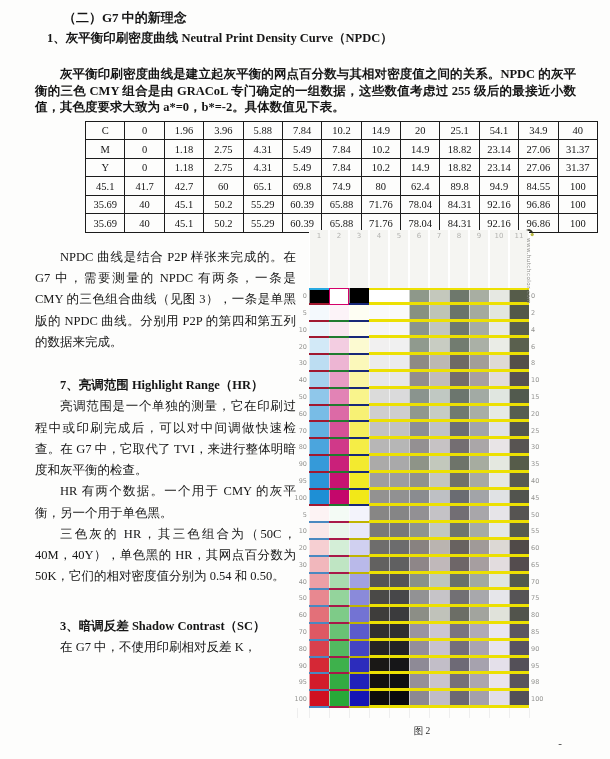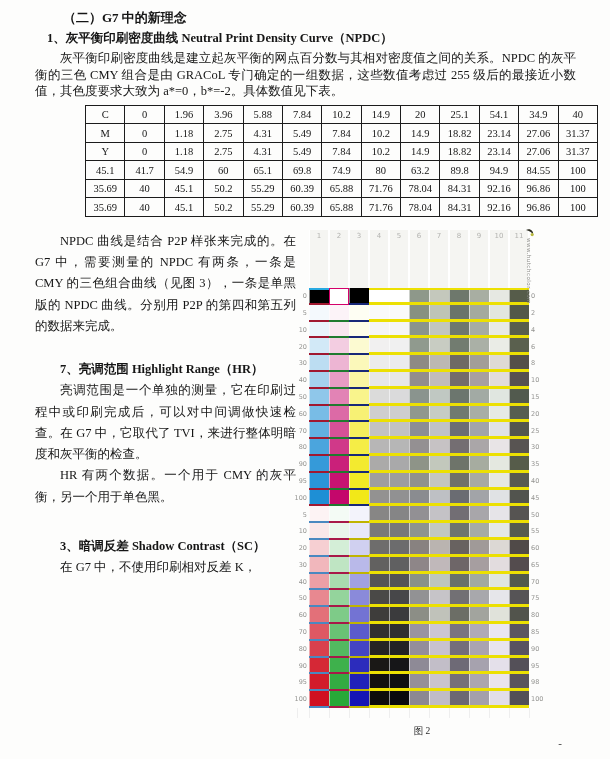--- a/index.html
+++ b/index.html
@@ -3,23 +3,23 @@
 <meta charset="utf-8">
 <style>
   html,body{margin:0;padding:0;background:#e8e8e8;}
   .page{
     position:relative; width:610px; height:759px; margin:0 auto;
     background:#fdfdfc; color:#151515; overflow:hidden;
     font-family:"Liberation Serif","DejaVu Serif",serif;
   }
   
   .h-section{font-size:13px;font-weight:bold;margin:9px 0 3px 63px;}
-  .h-npdc{font-size:12.5px;font-weight:bold;margin:0 0 3px 47px;}
+  .h-npdc{font-size:12.5px;font-weight:bold;margin:0 0 19px 47px;}
   .intro{font-size:12.5px;line-height:1.33;text-align:justify;
-         margin:2px 34px 5px 35px;text-indent:2em;}
+         margin:2px 34px 5px 35px;text-indent:2em;font-weight:bold;}
   
   .npdc-table{border-collapse:collapse;margin-left:85px;table-layout:fixed;
               width:513px;font-size:10.5px;}
   .npdc-table td{border:1px solid #1c1c1c;height:17.5px;text-align:center;
                  padding:0;white-space:nowrap;overflow:hidden;}
   
   .leftcol{width:261px;margin:14px 0 0 35px;font-size:12.5px;line-height:1.7;
            text-align:justify;}
   .leftcol p{margin:0;text-indent:2em;}
   .leftcol h3{font-size:12.5px;margin:0;text-indent:2em;font-weight:bold;}
@@ -101,27 +101,27 @@
           <td>10.2</td>
           <td>14.9</td>
           <td>18.82</td>
           <td>23.14</td>
           <td>27.06</td>
           <td>31.37</td>
         </tr>
         <tr>
           <td>45.1</td>
           <td>41.7</td>
-          <td>54.9</td>
+          <td>42.7</td>
           <td>60</td>
           <td>65.1</td>
           <td>69.8</td>
           <td>74.9</td>
           <td>80</td>
-          <td>63.2</td>
+          <td>62.4</td>
           <td>89.8</td>
           <td>94.9</td>
           <td>84.55</td>
           <td>100</td>
         </tr>
         <tr>
           <td>35.69</td>
           <td>40</td>
           <td>45.1</td>
           <td>50.2</td>
@@ -151,20 +151,21 @@
           <td>100</td>
         </tr>
       </tbody>
     </table>
 
   <div class="leftcol">
     <p>NPDC 曲线是结合 P2P 样张来完成的。在 G7 中，需要测量的 NPDC 有两条，一条是 CMY 的三色组合曲线（见图 3），一条是单黑版的 NPDC 曲线。分别用 P2P 的第四和第五列的数据来完成。</p>
     <h3 class="gap-hr">7、亮调范围 Highlight Range（HR）</h3>
     <p>亮调范围是一个单独的测量，它在印刷过程中或印刷完成后，可以对中间调做快速检查。在 G7 中，它取代了 TVI，来进行整体明暗度和灰平衡的检查。</p>
     <p>HR 有两个数据。一个用于 CMY 的灰平衡，另一个用于单色黑。</p>
+    <p>三色灰的 HR，其三色组合为（50C，40M，40Y），单色黑的 HR，其网点百分数为 50K，它们的相对密度值分别为 0.54 和 0.50。</p>
     <h3 class="gap-sc">3、暗调反差 Shadow Contrast（SC）</h3>
     <p>在 G7 中，不使用印刷相对反差 K，</p>
   </div>
 
   <div class="figure">
     <div class="fig-chart">
       <svg class="logo" viewBox="0 0 10 10">
         <path d="M1,2 C5,0 9,3 8,7 C7,4 4,3 1,2 Z" fill="#2b2b20"></path>
         <circle cx="7.2" cy="6.6" r="1.6" fill="#b9b940"></circle>
       </svg>

